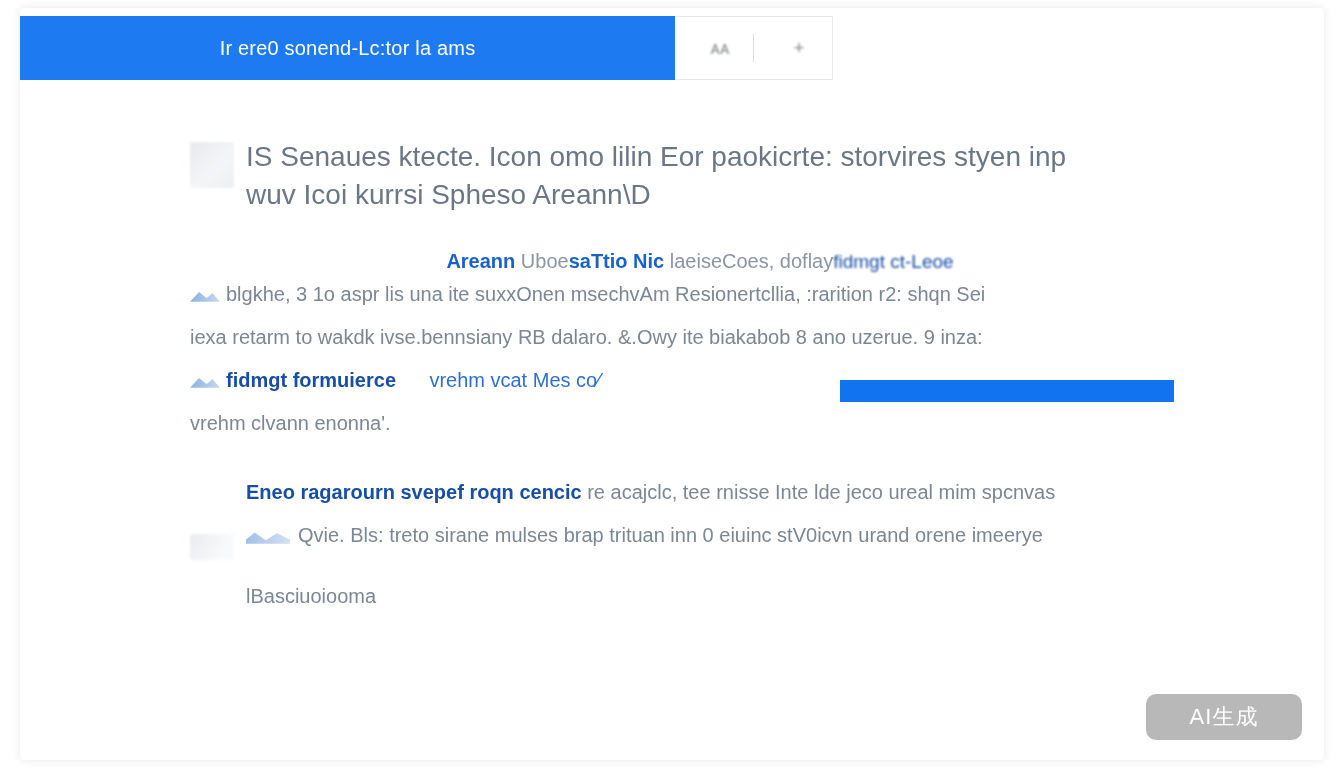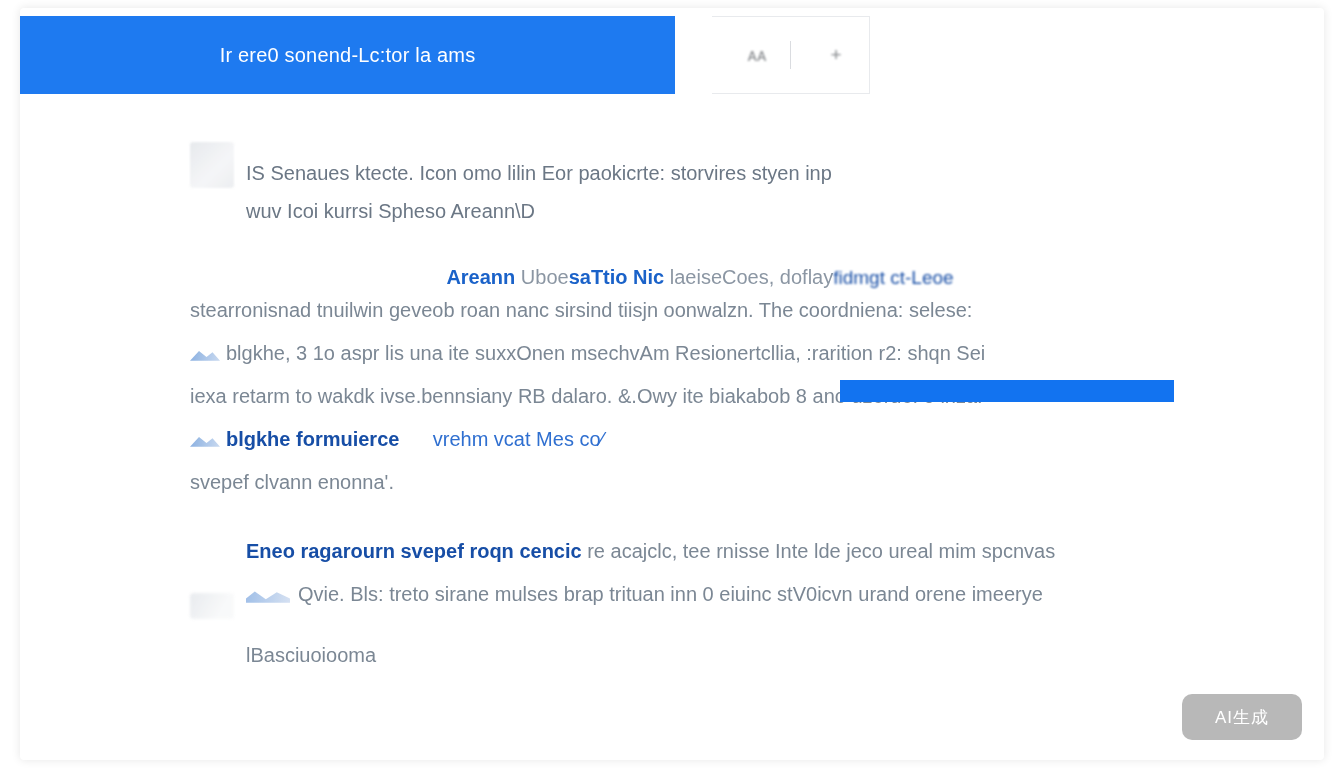--- a/index.html
+++ b/index.html
@@ -26,22 +26,21 @@
     overflow: hidden;
   }
 
   
   .tabstrip {
     position: absolute;
     left: 0;
     top: 8px;
     display: flex;
     align-items: stretch;
-    height: 78px;
-    gap: 37px;
+    height: 64px;
   }
   .tab-active {
     width: 655px;
     background: #1273f0;
     display: flex;
     align-items: center;
     justify-content: center;
     color: #ffffff;
     font-size: 20px;
     letter-spacing: 0.2px;
@@ -106,26 +105,25 @@
   .avatar.small {
     width: 40px;
     height: 26px;
     background: linear-gradient(120deg, #dfe3e8 0%, #f6f7f8 70%);
     border-radius: 4px;
     filter: blur(1.6px);
     opacity: 0.7;
   }
 
   .intro-text {
-    font-size: 20px;
+    font-size: 28px;
     line-height: 38px;
     color: #6b7785;
     filter: blur(0.7px);
     max-width: 830px;
-    margin-top: 16px;
   }
 
   .section {
     margin-top: 36px;
   }
   .line {
     font-size: 20px;
     line-height: 43px;
     color: #7b8794;
     filter: blur(0.75px);
@@ -206,26 +204,26 @@
     font-size: 20px;
     line-height: 43px;
     color: #7b8794;
     filter: blur(0.75px);
   }
 
   .watermark {
     position: absolute;
     right: 22px;
     bottom: 20px;
-    width: 120px;
+    width: 156px;
     height: 46px;
     border-radius: 10px;
     background: rgba(0,0,0,0.28);
     color: #ffffff;
-    font-size: 17px;
+    font-size: 22px;
     display: flex;
     align-items: center;
     justify-content: center;
     letter-spacing: 1px;
   }
 </style>
 </head>
 <body>
 
 <div class="page">
@@ -257,36 +255,35 @@
 
     <div class="section">
 
       <div class="head-row">
         <div class="head-left">
           <span>Areann</span><span class="plain"> Uboe</span><span>saTtio Nic</span><span class="plain"> laeiseCoes, doflay</span>
         </div>
         <div class="head-right">fidmgt ct-Leoe</div>
       </div>
 
-      <div class="line">stearronisnad tnuilwin geveob roan nanc sirsind tiisjn oonwalzn. The coordniena: selese:</div>
 
       <div class="line">
         <span class="leaf-icon"></span><span>blgkhe, 3 1o aspr lis una ite suxxOnen msechvAm Resionertcllia, :rarition r2: shqn Sei</span>
       </div>
 
       <div class="line">iexa retarm to wakdk ivse.bennsiany RB dalaro. &amp;.Owy ite biakabob 8 ano uzerue. 9 inza:</div>
 
       <div class="line">
-        <span class="leaf-icon"></span><span class="bold-blue">blgkhe</span>
+        <span class="leaf-icon"></span><span class="bold-blue">fidmgt</span>
         <span class="bold-blue">formuierce</span>
         &nbsp;&nbsp;&nbsp;&nbsp;
         <span class="blue-in">vrehm vcat Mes co⁄</span>
       </div>
 
-      <div class="line">svepef clvann enonna'.</div>
+      <div class="line">vrehm clvann enonna'.</div>
     </div>
 
     <div class="row-wrap" style="margin-top:26px;align-items:center;">
       <div class="avatar small"></div>
       <div class="body">
         <div class="tail-line">
           <span class="bold-blue">Eneo ragarourn svepef roqn cencic</span><span> re acajclc,   tee rnisse Inte lde jeco ureal mim spcnvas</span>
         </div>
         <div class="tail-line">
           <span class="wave-icon"></span><span>Qvie. Bls: treto sirane mulses brap trituan inn 0 eiuinc stV0icvn urand orene imeerye</span>

